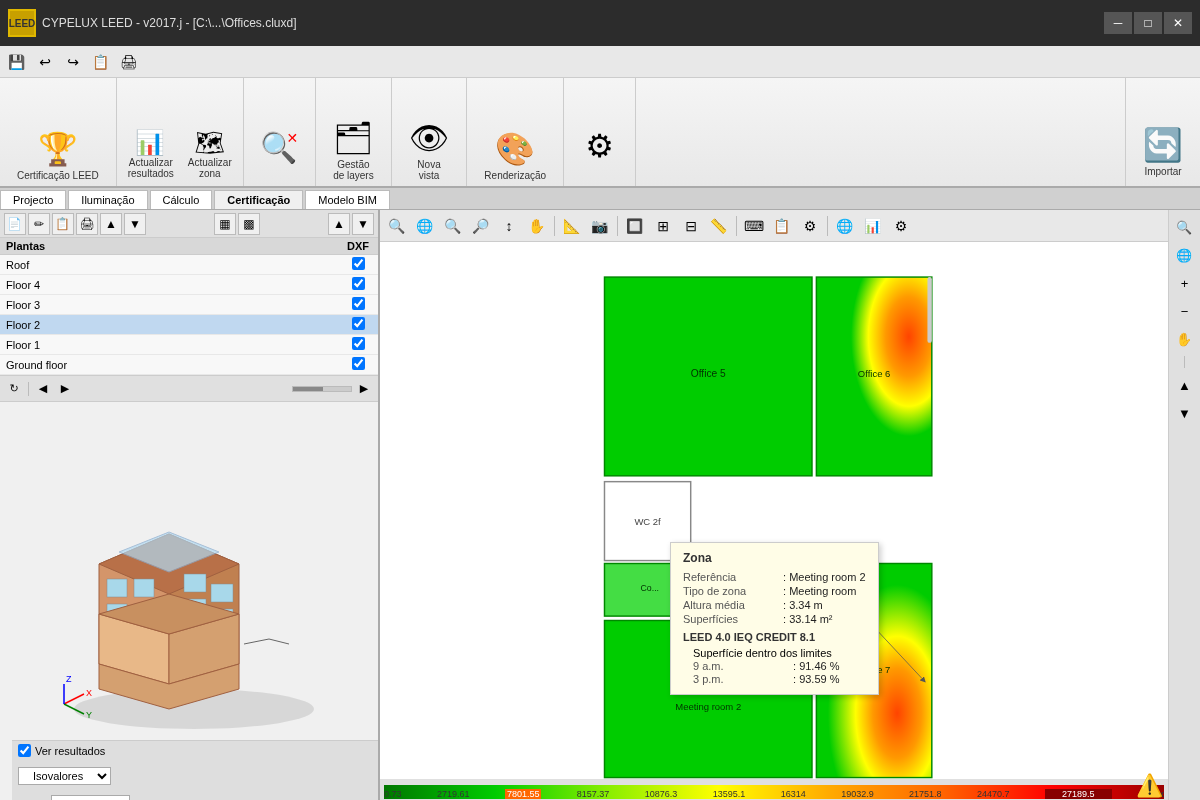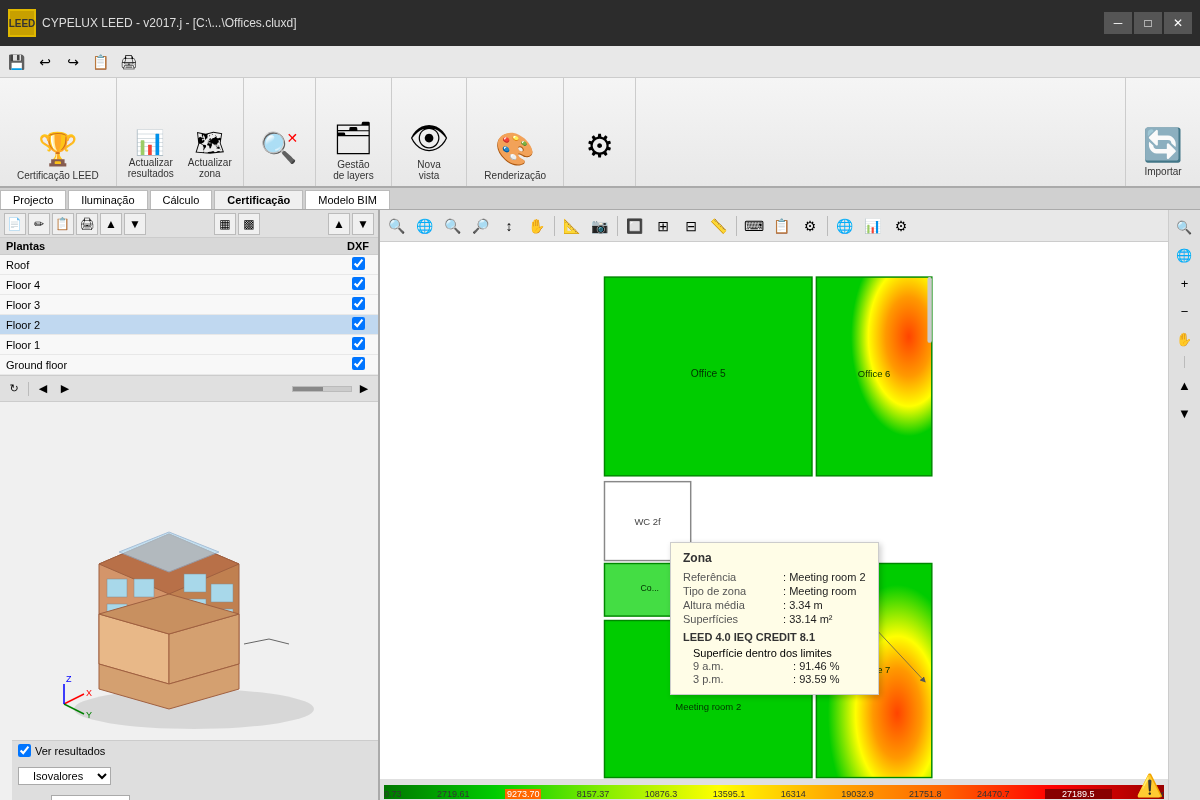--- a/index.html
+++ b/index.html
@@ -646,21 +646,21 @@
     <div id="colorbar">
       <div style="display:flex; width:100%; height:26px; background:#e0e0e0; align-items:center; font-size:10px; overflow:hidden;">
 
         <div style="display:flex; flex:1; height:14px; margin:0 4px; position:relative;">
           <div style="flex:1; background:linear-gradient(to right, #007700, #00cc00, #88ee00, #ffff00, #ffaa00, #ff6600, #ff0000, #990000); height:100%;"></div>
         </div>
 
         <div style="display:flex; position:absolute; left:4px; right:4px; bottom:6px; justify-content:space-between; font-size:9px; color:#333;">
           <span>0.73</span>
           <span>2719.61</span>
-          <span style="background:#ff6600; color:white; padding:0 2px;">9273.70</span>
+          <span style="background:#ff6600; color:white; padding:0 2px;">7801.55</span>
           <span>8157.37</span>
           <span>10876.3</span>
           <span>13595.1</span>
           <span>16314</span>
           <span>19032.9</span>
           <span>21751.8</span>
           <span>24470.7</span>
           <span style="background:#880000; color:white; padding:0 17px;">27189.5</span>
           <span style="font-weight:bold; margin-left:4px;">lux</span>
         </div>

